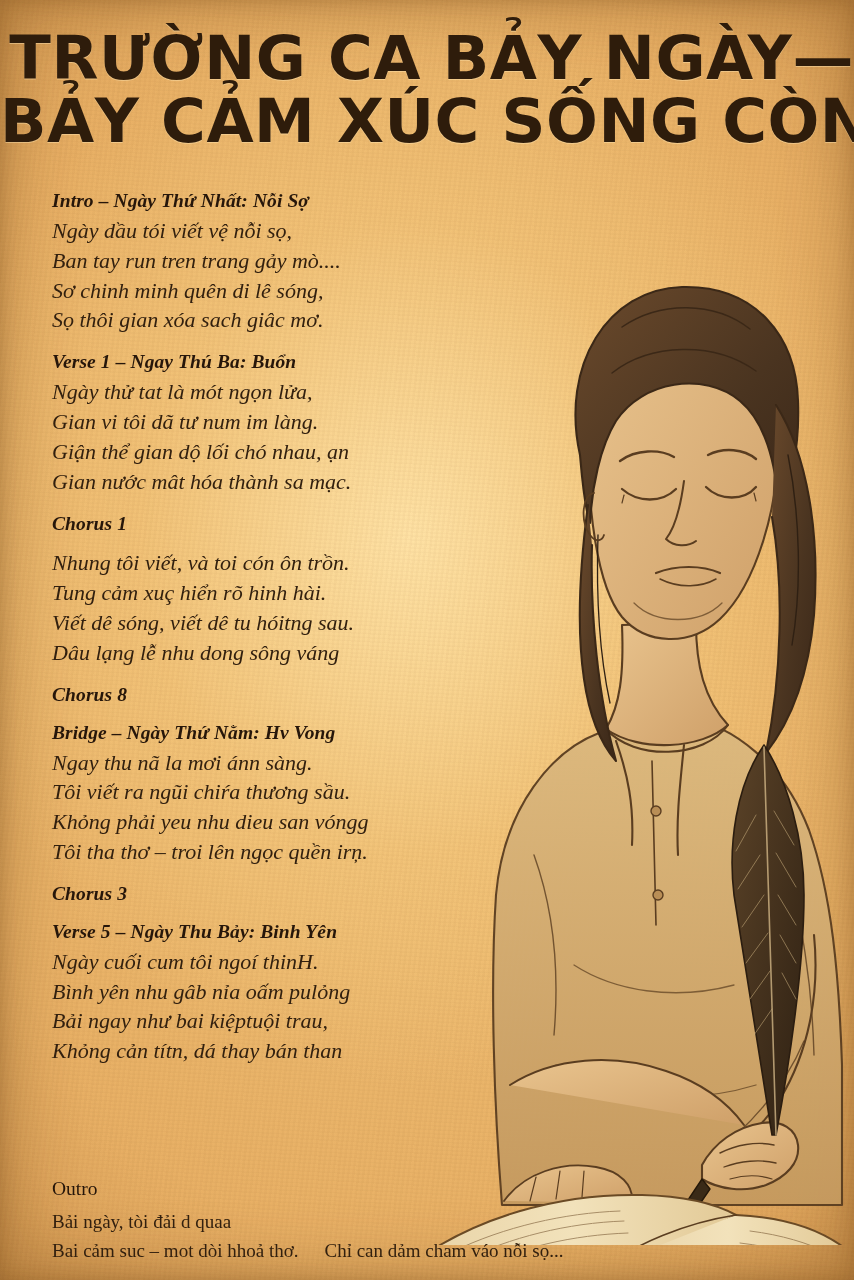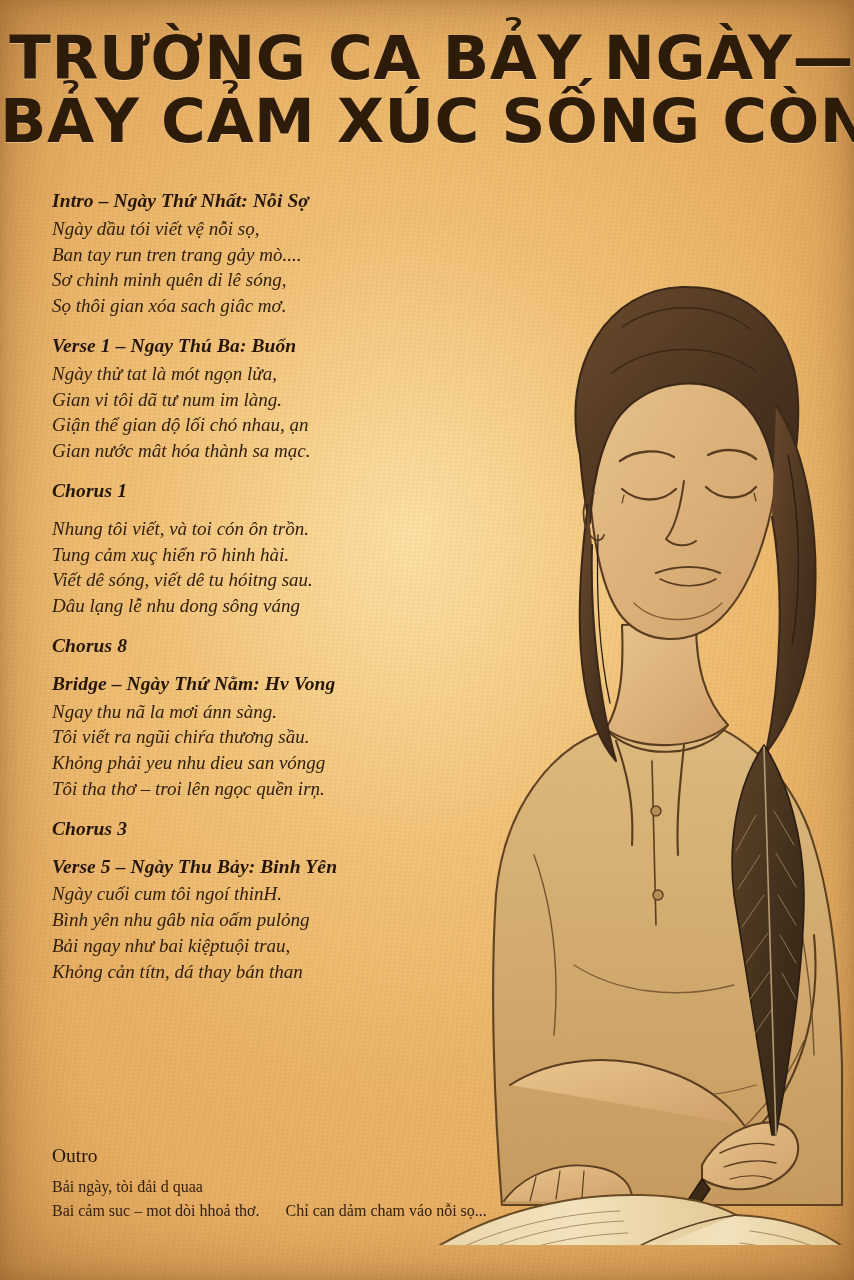--- a/index.html
+++ b/index.html
@@ -74,40 +74,40 @@
     font-family: "Liberation Serif", serif;
     font-weight: bold;
     font-size: 19.5px;
     line-height: 1.32;
     margin-bottom: 2px;
     color: #26160a;
     letter-spacing: 0.1px;
   }
   .sec-head.plain { font-weight: bold; }
   .sec-line {
-    font-size: 19px;
+    font-size: 22px;
     line-height: 1.36;
     color: #32200f;
     white-space: nowrap;
   }
   .outro-head {
     font-size: 19.5px;
     line-height: 1.4;
     color: #26160a;
     margin-bottom: 6px;
   }
   .outro-line {
-    font-size: 16px;
+    font-size: 19px;
     line-height: 1.5;
     color: #32200f;
     white-space: nowrap;
   }
   .outro {
     position: absolute;
-    top: 1142px;
+    top: 1175px;
     left: 52px;
     width: 760px;
     z-index: 7;
   }
   .outro-last {
     display: flex;
     gap: 26px;
     align-items: center;
     white-space: nowrap;
   }

